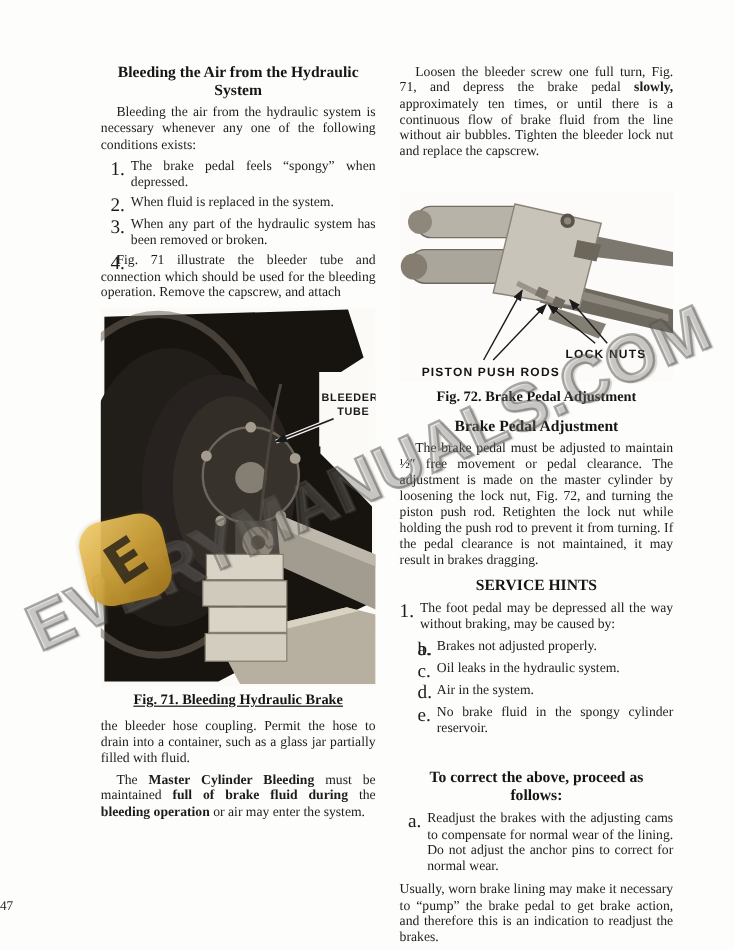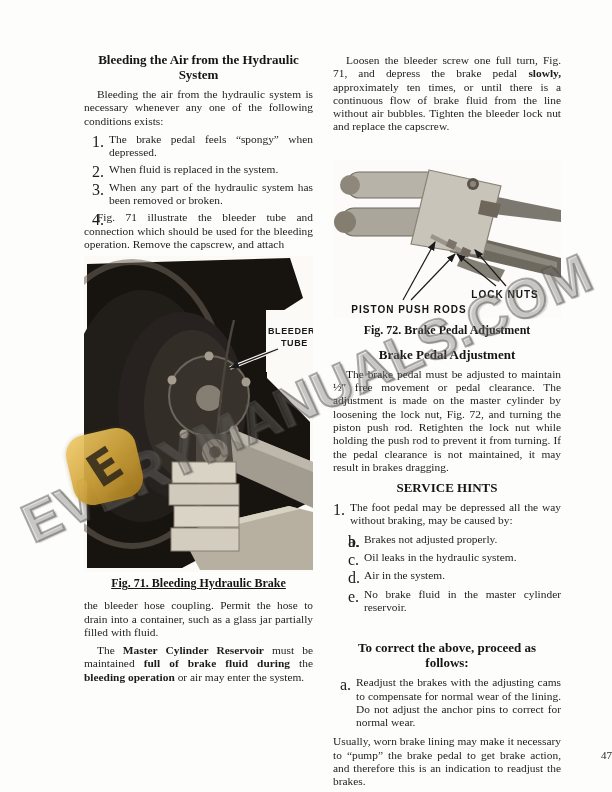--- a/index.html
+++ b/index.html
@@ -31,21 +31,21 @@
   .corr-item p{margin:0;}
   .corr-follow{}
   .b{font-weight:bold;}
   figure{margin:0;}
   .fig-caption{
     font-size:12px;font-weight:bold;text-align:center;margin:5px 0 9px 0;color:#171513;
   }
   .fig71-caption{margin-top:4px;margin-bottom:8px;text-decoration:underline;}
   svg{display:block;}
   .pageno{
-    position:absolute;left:0;top:749px;width:612px;text-align:right;
+    position:absolute;left:0;top:749px;width:612px;text-align:left;
     font-size:11px;color:#2a2826;
   }
   .watermark{
     position:absolute;left:-48px;top:362px;width:710px;height:72px;
     text-align:center;transform:rotate(-24.5deg);
     font-family:"Liberation Sans",sans-serif;font-weight:bold;
     font-size:55px;letter-spacing:1px;line-height:72px;
     color:rgba(140,138,134,0.18);
     -webkit-text-stroke:2px rgba(82,80,76,0.48);
     text-shadow:2px 2px 1px rgba(95,92,88,0.25);
@@ -136,21 +136,21 @@
         <text x="184" y="78" font-family="Liberation Sans, sans-serif" font-size="9" font-weight="bold" letter-spacing="0.6" fill="#1a1a1a">BLEEDER</text>
         <text x="197" y="90" font-family="Liberation Sans, sans-serif" font-size="9" font-weight="bold" letter-spacing="0.6" fill="#1a1a1a">TUBE</text>
         <path d="M194,93 L146,112" stroke="#f5f4f0" stroke-width="3.5" fill="none"></path>
         <path d="M194,93 L146,112" stroke="#1a1a1a" stroke-width="1.3" fill="none" marker-end="url(#ah1)"></path>
       </svg>
       <figcaption class="fig-caption fig71-caption">Fig. 71. Bleeding Hydraulic Brake</figcaption>
     </figure>
 
     <p>the bleeder hose coupling. Permit the hose to drain into a container, such as a glass jar partially filled with fluid.</p>
 
-    <p class="indent"><span>The </span><span class="b">Master Cylinder Reservoir</span><span> must be maintained </span><span class="b">full of brake fluid during</span><span> the </span><span class="b">bleeding operation</span><span> or air may enter the system.</span></p>
+    <p class="indent"><span>The </span><span class="b">Master Cylinder Bleeding</span><span> must be maintained </span><span class="b">full of brake fluid during</span><span> the </span><span class="b">bleeding operation</span><span> or air may enter the system.</span></p>
   </div>
 
   <div class="col col-right">
     <p class="indent" style="margin-bottom:26px;"><span>Loosen the bleeder screw one full turn, Fig. 71, and depress the brake pedal </span><span class="b">slowly,</span><span> approximately ten times, or until there is a continuous flow of brake fluid from the line without air bubbles. Tighten the bleeder lock nut and replace the capscrew.</span></p>
 
     <figure>
       <svg width="228" height="158" viewBox="0 0 228 158">
         <defs>
           <marker id="ah2" markerWidth="9" markerHeight="8" refX="7" refY="3" orient="auto">
             <path d="M0,0 L8,3 L0,6 Z" fill="#1a1a1a"></path>
@@ -207,21 +207,21 @@
     <div class="sub-item" style="margin-top:5px;">
       <span class="letter">c.</span>
       <p>Oil leaks in the hydraulic system.</p>
     </div>
     <div class="sub-item" style="margin-top:5px;">
       <span class="letter">d.</span>
       <p>Air in the system.</p>
     </div>
     <div class="sub-item" style="margin-top:5px;">
       <span class="letter">e.</span>
-      <p>No brake fluid in the master cylinder reservoir.</p>
+      <p>No brake fluid in the spongy cylinder reservoir.</p>
     </div>
 
     <div class="sec-head correct-head">To correct the above, proceed as follows:</div>
     <div class="corr-item">
       <span class="letter">a.</span>
       <p>Readjust the brakes with the adjusting cams to compensate for normal wear of the lining. Do not adjust the anchor pins to correct for normal wear.</p>
     </div>
     <p class="corr-follow">Usually, worn brake lining may make it necessary to “pump” the brake pedal to get brake action, and therefore this is an indication to readjust the brakes.</p>
   </div>
 

